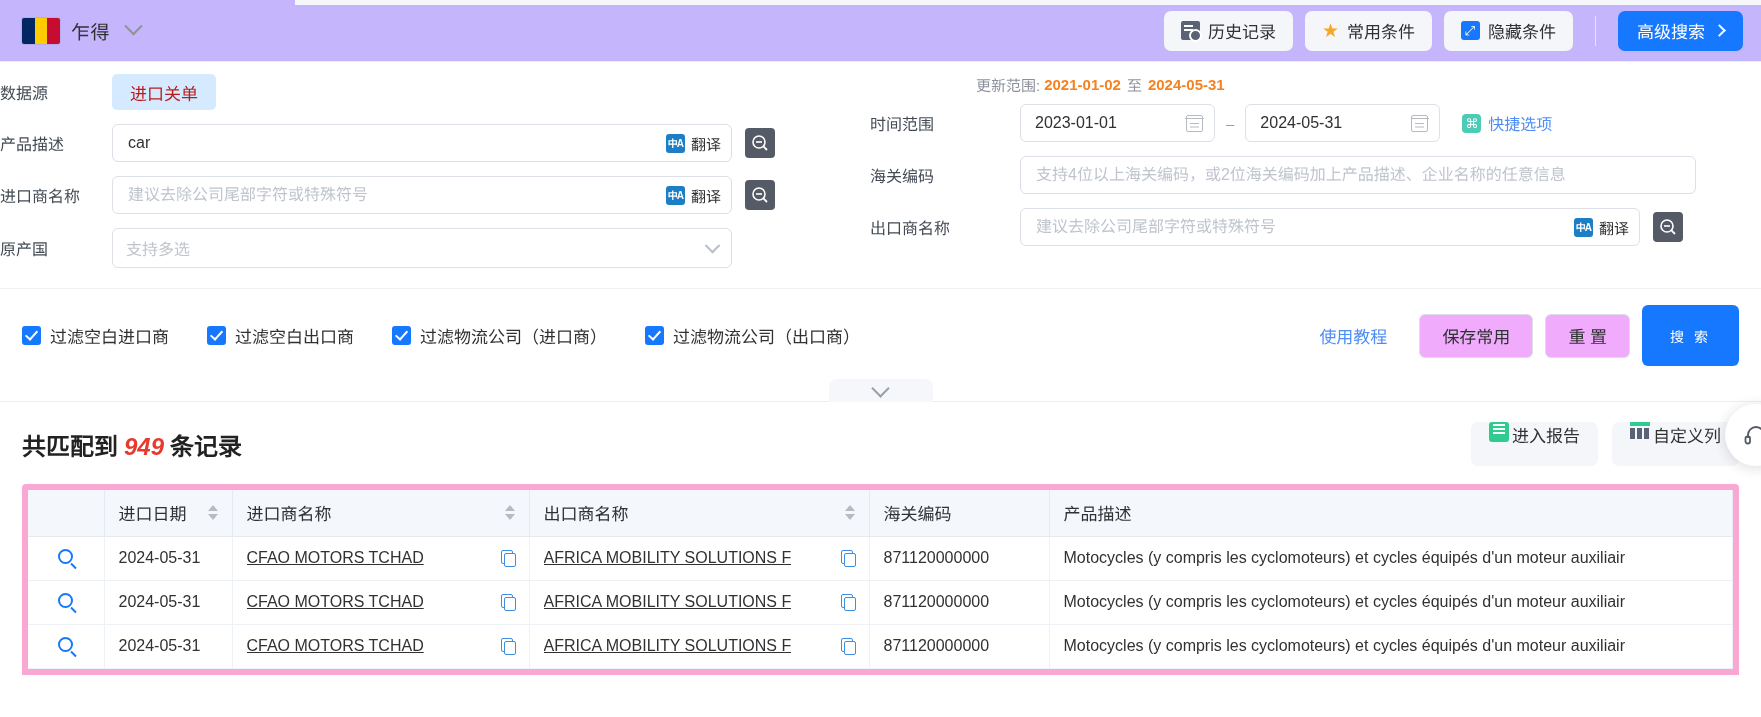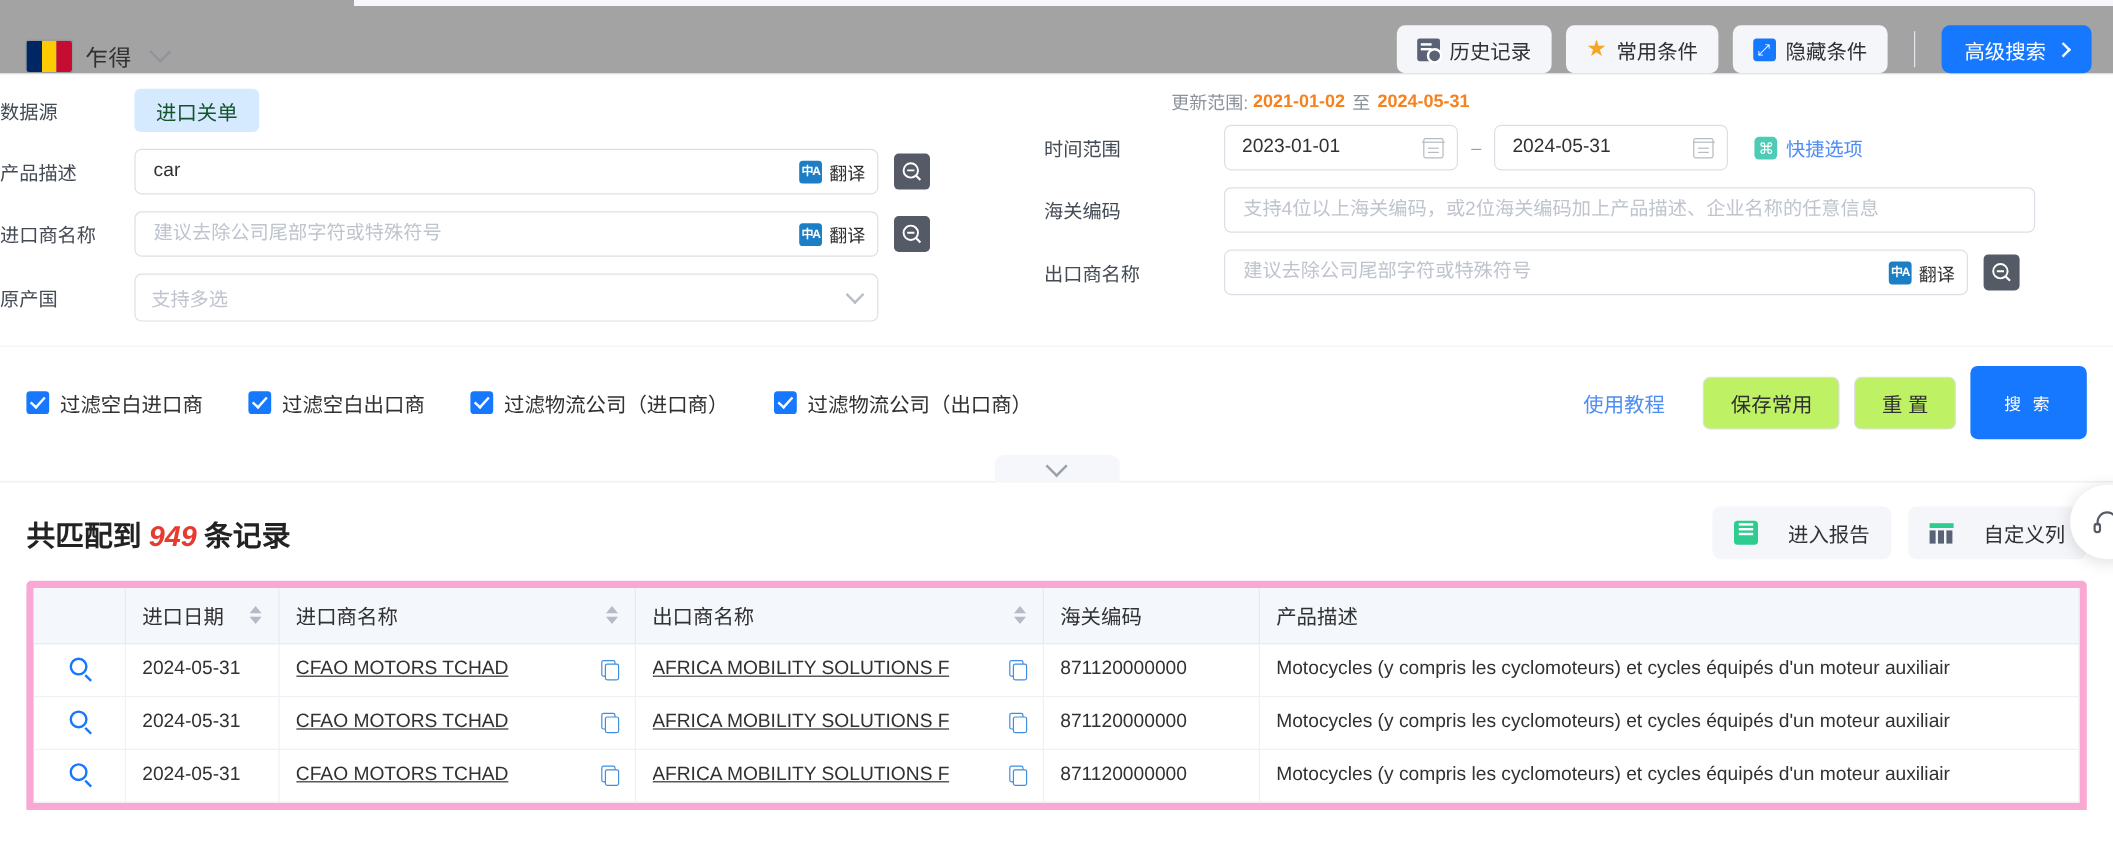--- a/index.html
+++ b/index.html
@@ -12,24 +12,24 @@
     font-family: "Liberation Sans", "DejaVu Sans", sans-serif;
     font-size: 15px;
     color: #303133;
   }
   .app { position: relative; width: 1761px; height: 717px; background:#fff; }
 
   
   .topbar {
     position: relative;
     height: 62px;
-    display: flex; align-items: flex-end;
+    display: flex; align-items: center;
     padding: 0 18px 0 22px;
     border-bottom: 1px solid #ebeef5;
-    background: #a3a3a3;
+    background: #c4b5fd;
   }
   .topbar-tabstub {
     position: absolute; left: 295px; top: 0; width: 1466px; height: 5px;
     background: #f5f7fa;
   }
   .country-group { display: flex; align-items: center; gap: 11px; }
   .flag {
     width: 38px; height: 26px; display: flex; border-radius: 2px; overflow: hidden;
     box-shadow: 0 0 0 1px rgba(0,0,0,.06);
   }
@@ -94,21 +94,21 @@
 
   .row { display: flex; align-items: center; margin-bottom: 14px; }
   .lbl {
     width: 112px; flex: none; text-align: left; padding-right: 16px;
     font-size: 16px; color: #444b55; white-space: nowrap;
   }
   .lbl.wide { width: 150px; }
 
   .src-chip {
     display: inline-flex; align-items: center; justify-content: center;
-    height: 36px; padding: 0 18px; background: #d6eaff; color: #14532d;
+    height: 36px; padding: 0 18px; background: #d6eaff; color: #b91c1c;
     border-radius: 5px; font-size: 17px; cursor: pointer;
   }
 
   .field {
     position: relative; display: flex; align-items: center;
     height: 38px; border: 1px solid #dcdfe6; border-radius: 6px;
     background: #fff; padding: 0 10px 0 13px;
   }
   .field input {
     flex: 1 1 auto; border: none; outline: none; background: transparent;
@@ -191,21 +191,21 @@
   .cb::after {
     content:""; position: absolute; left: 6px; top: 2px; width: 5px; height: 10px;
     border-right: 2.2px solid #fff; border-bottom: 2.2px solid #fff;
     transform: rotate(42deg);
   }
   .cb-label { font-size: 17px; color: #303133; white-space: nowrap; }
   .cbrow-spacer { flex: 1 1 auto; }
   .link-text { color: #4e8df5; font-size: 17px; cursor: pointer; margin-right: 20px; white-space: nowrap; }
   .ghost-btn {
     height: 44px; padding: 0 22px; border: 1px solid #dcdfe6; border-radius: 6px;
-    background: #bef264; font-size: 17px; color: #303133; cursor: pointer;
+    background: #f0abfc; font-size: 17px; color: #303133; cursor: pointer;
     display: flex; align-items: center; justify-content:center; margin-left: 12px; white-space: nowrap;
   }
   .blue-btn {
     height: 61px; padding: 0 28px; border-radius: 6px; background: #1677ff;
     color: #fff; font-size: 14px; cursor: pointer; margin-left: 12px;
     display: flex; align-items: center; justify-content:center; letter-spacing: 3px; white-space: nowrap;
   }
 
   
   .collapse-strip {
@@ -224,21 +224,21 @@
     transform: rotate(45deg);
   }
 
   
   .results { padding: 20px 22px 0 22px; }
   .res-head { display: flex; align-items: center; }
   .res-count { font-size: 24px; font-weight: bold; color: #222; white-space: nowrap; }
   .res-count .num { color: #e63b2e; margin: 0 6px; font-style: italic; }
   .res-spacer { flex: 1 1 auto; }
   .tool-btn {
-    display: flex; align-items: center; gap: 25px; height: 44px; padding: 0 18px;
+    display: flex; align-items: flex-start; gap: 3px; height: 44px; padding: 0 18px;
     background: #f4f6fa; border-radius: 7px; font-size: 17px; color: #303133;
     cursor: pointer; margin-left: 14px; white-space: nowrap;
   }
   .tool-btn.disabled { color: #b5bac4; cursor: not-allowed; }
   .excel-group { display: flex; align-items: stretch; margin-left: 14px; }
   .excel-group .tool-btn { margin-left: 0; border-radius: 7px 0 0 7px; }
   .excel-caret {
     width: 52px; background: #f4f6fa; border-radius: 0 7px 7px 0;
     display: flex; align-items: center; justify-content: center; cursor: pointer;
     border-left: 1px solid #e6e9ef;

